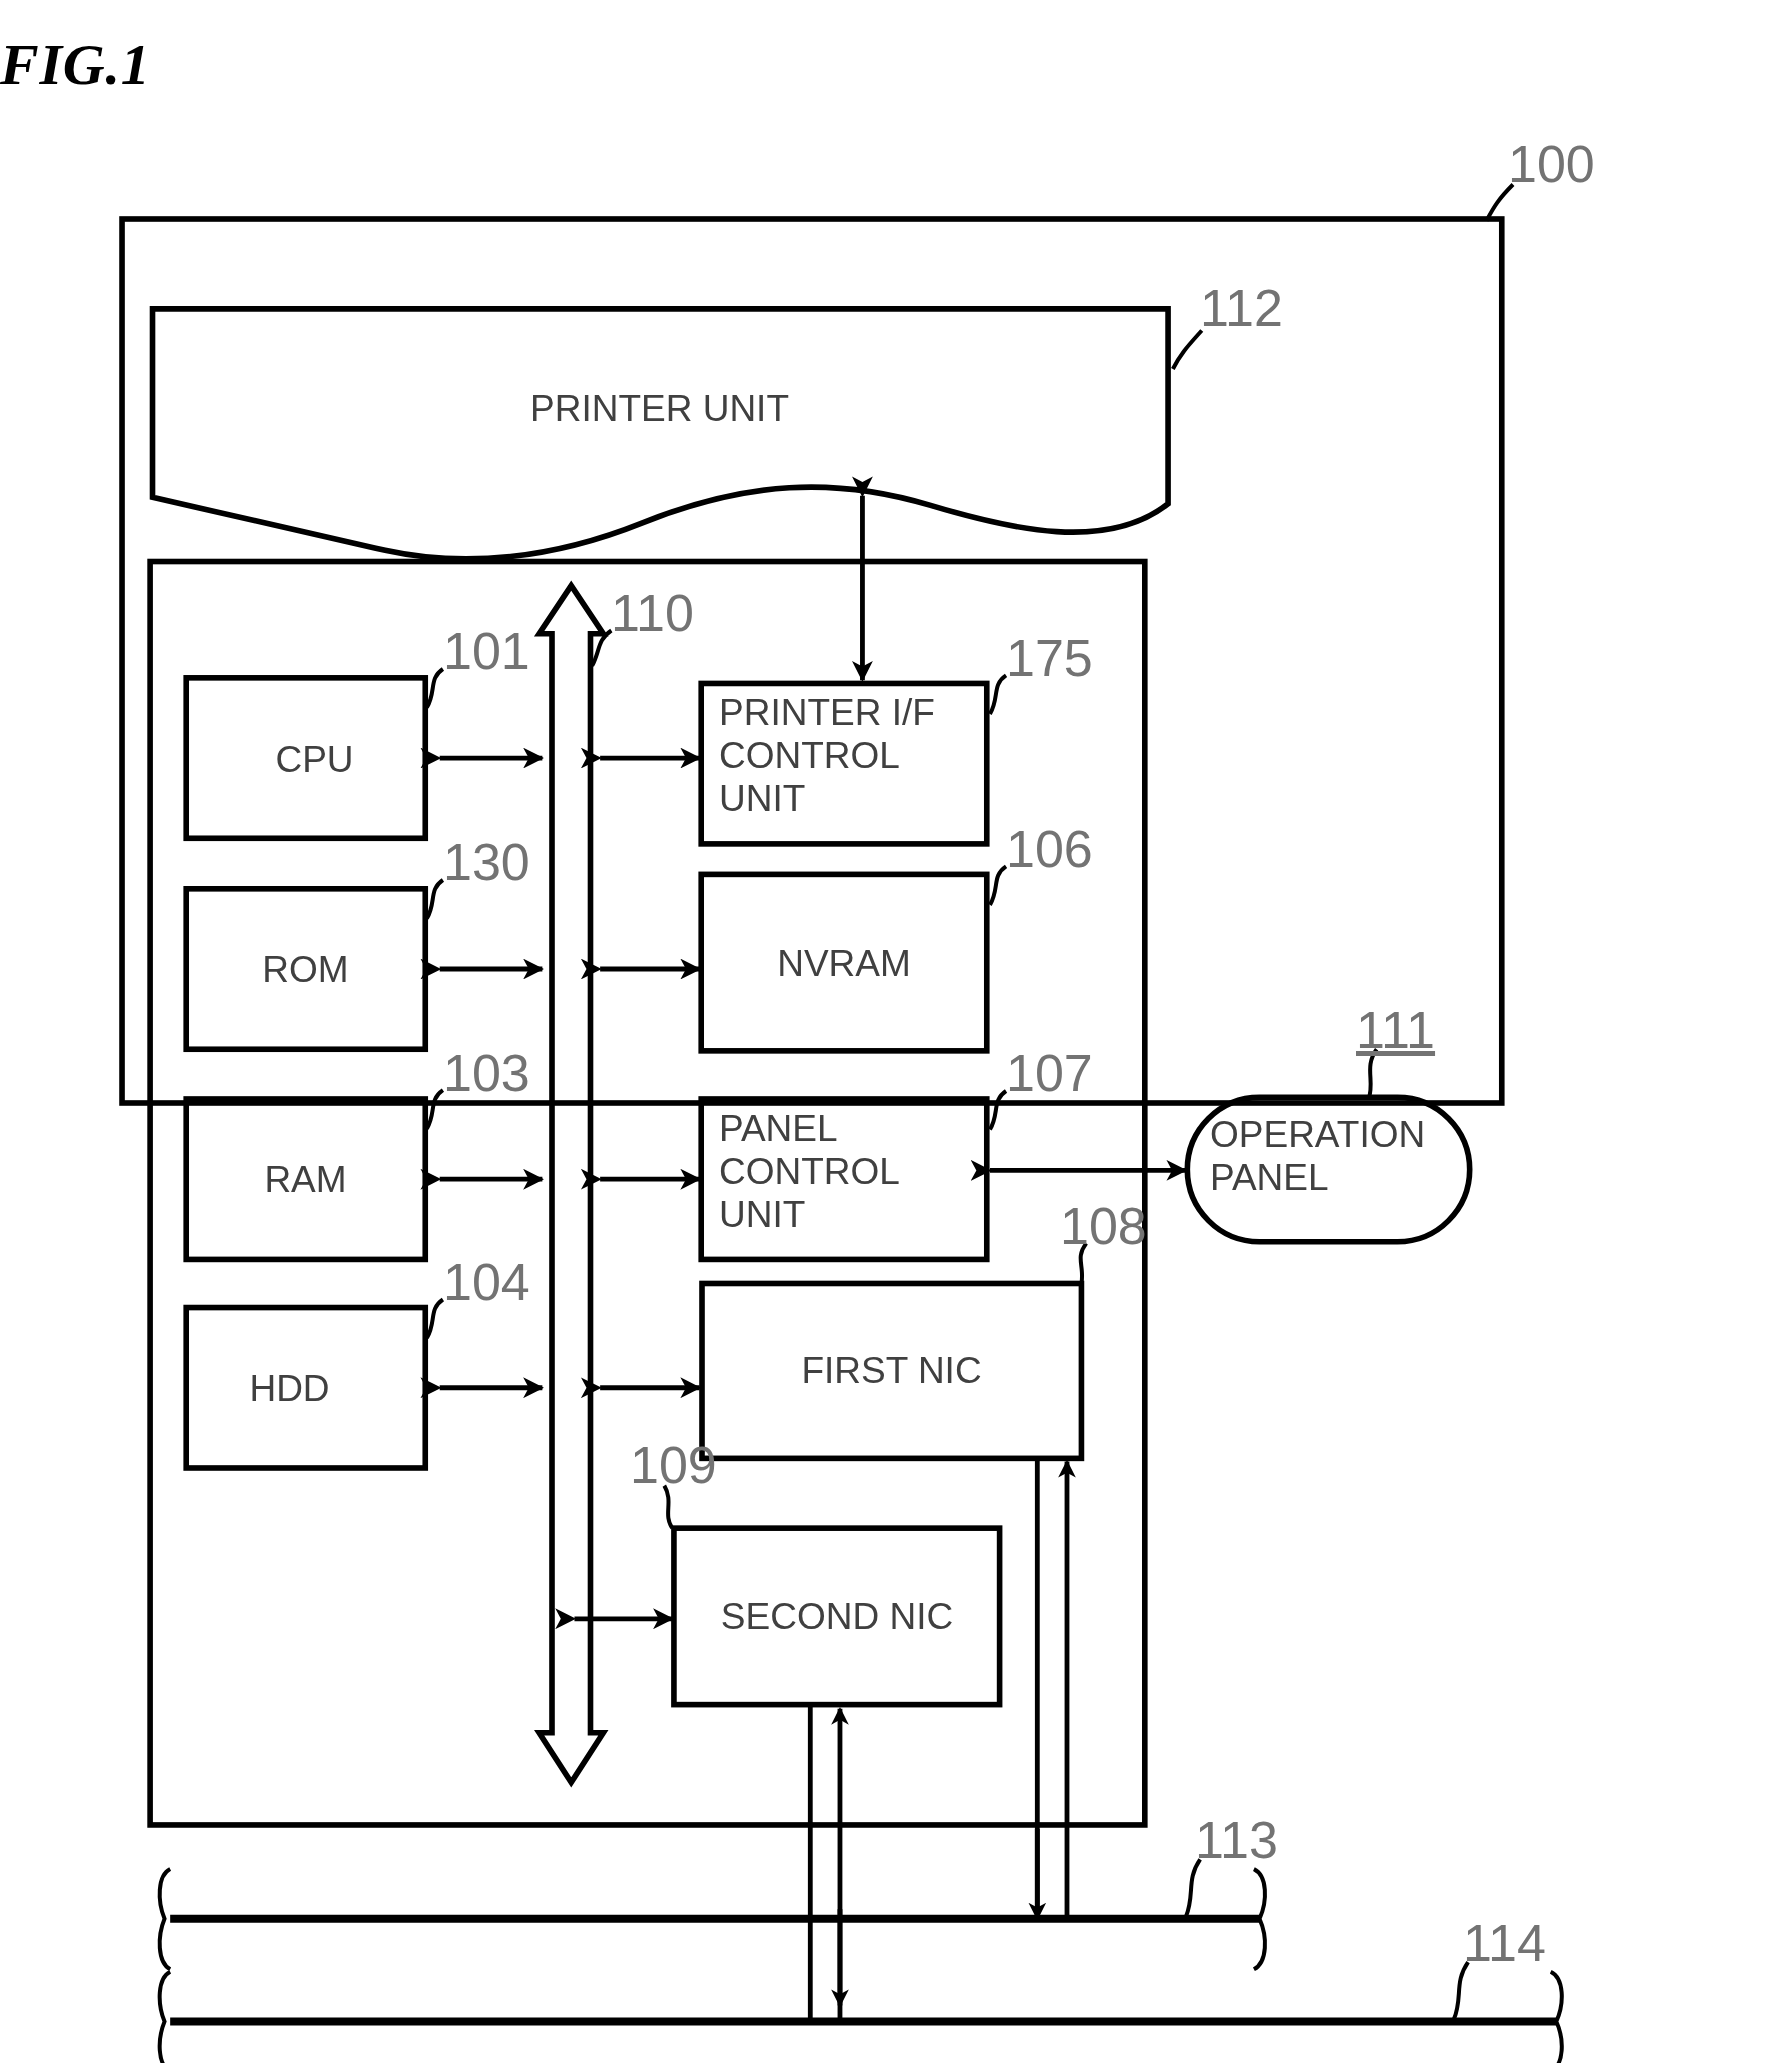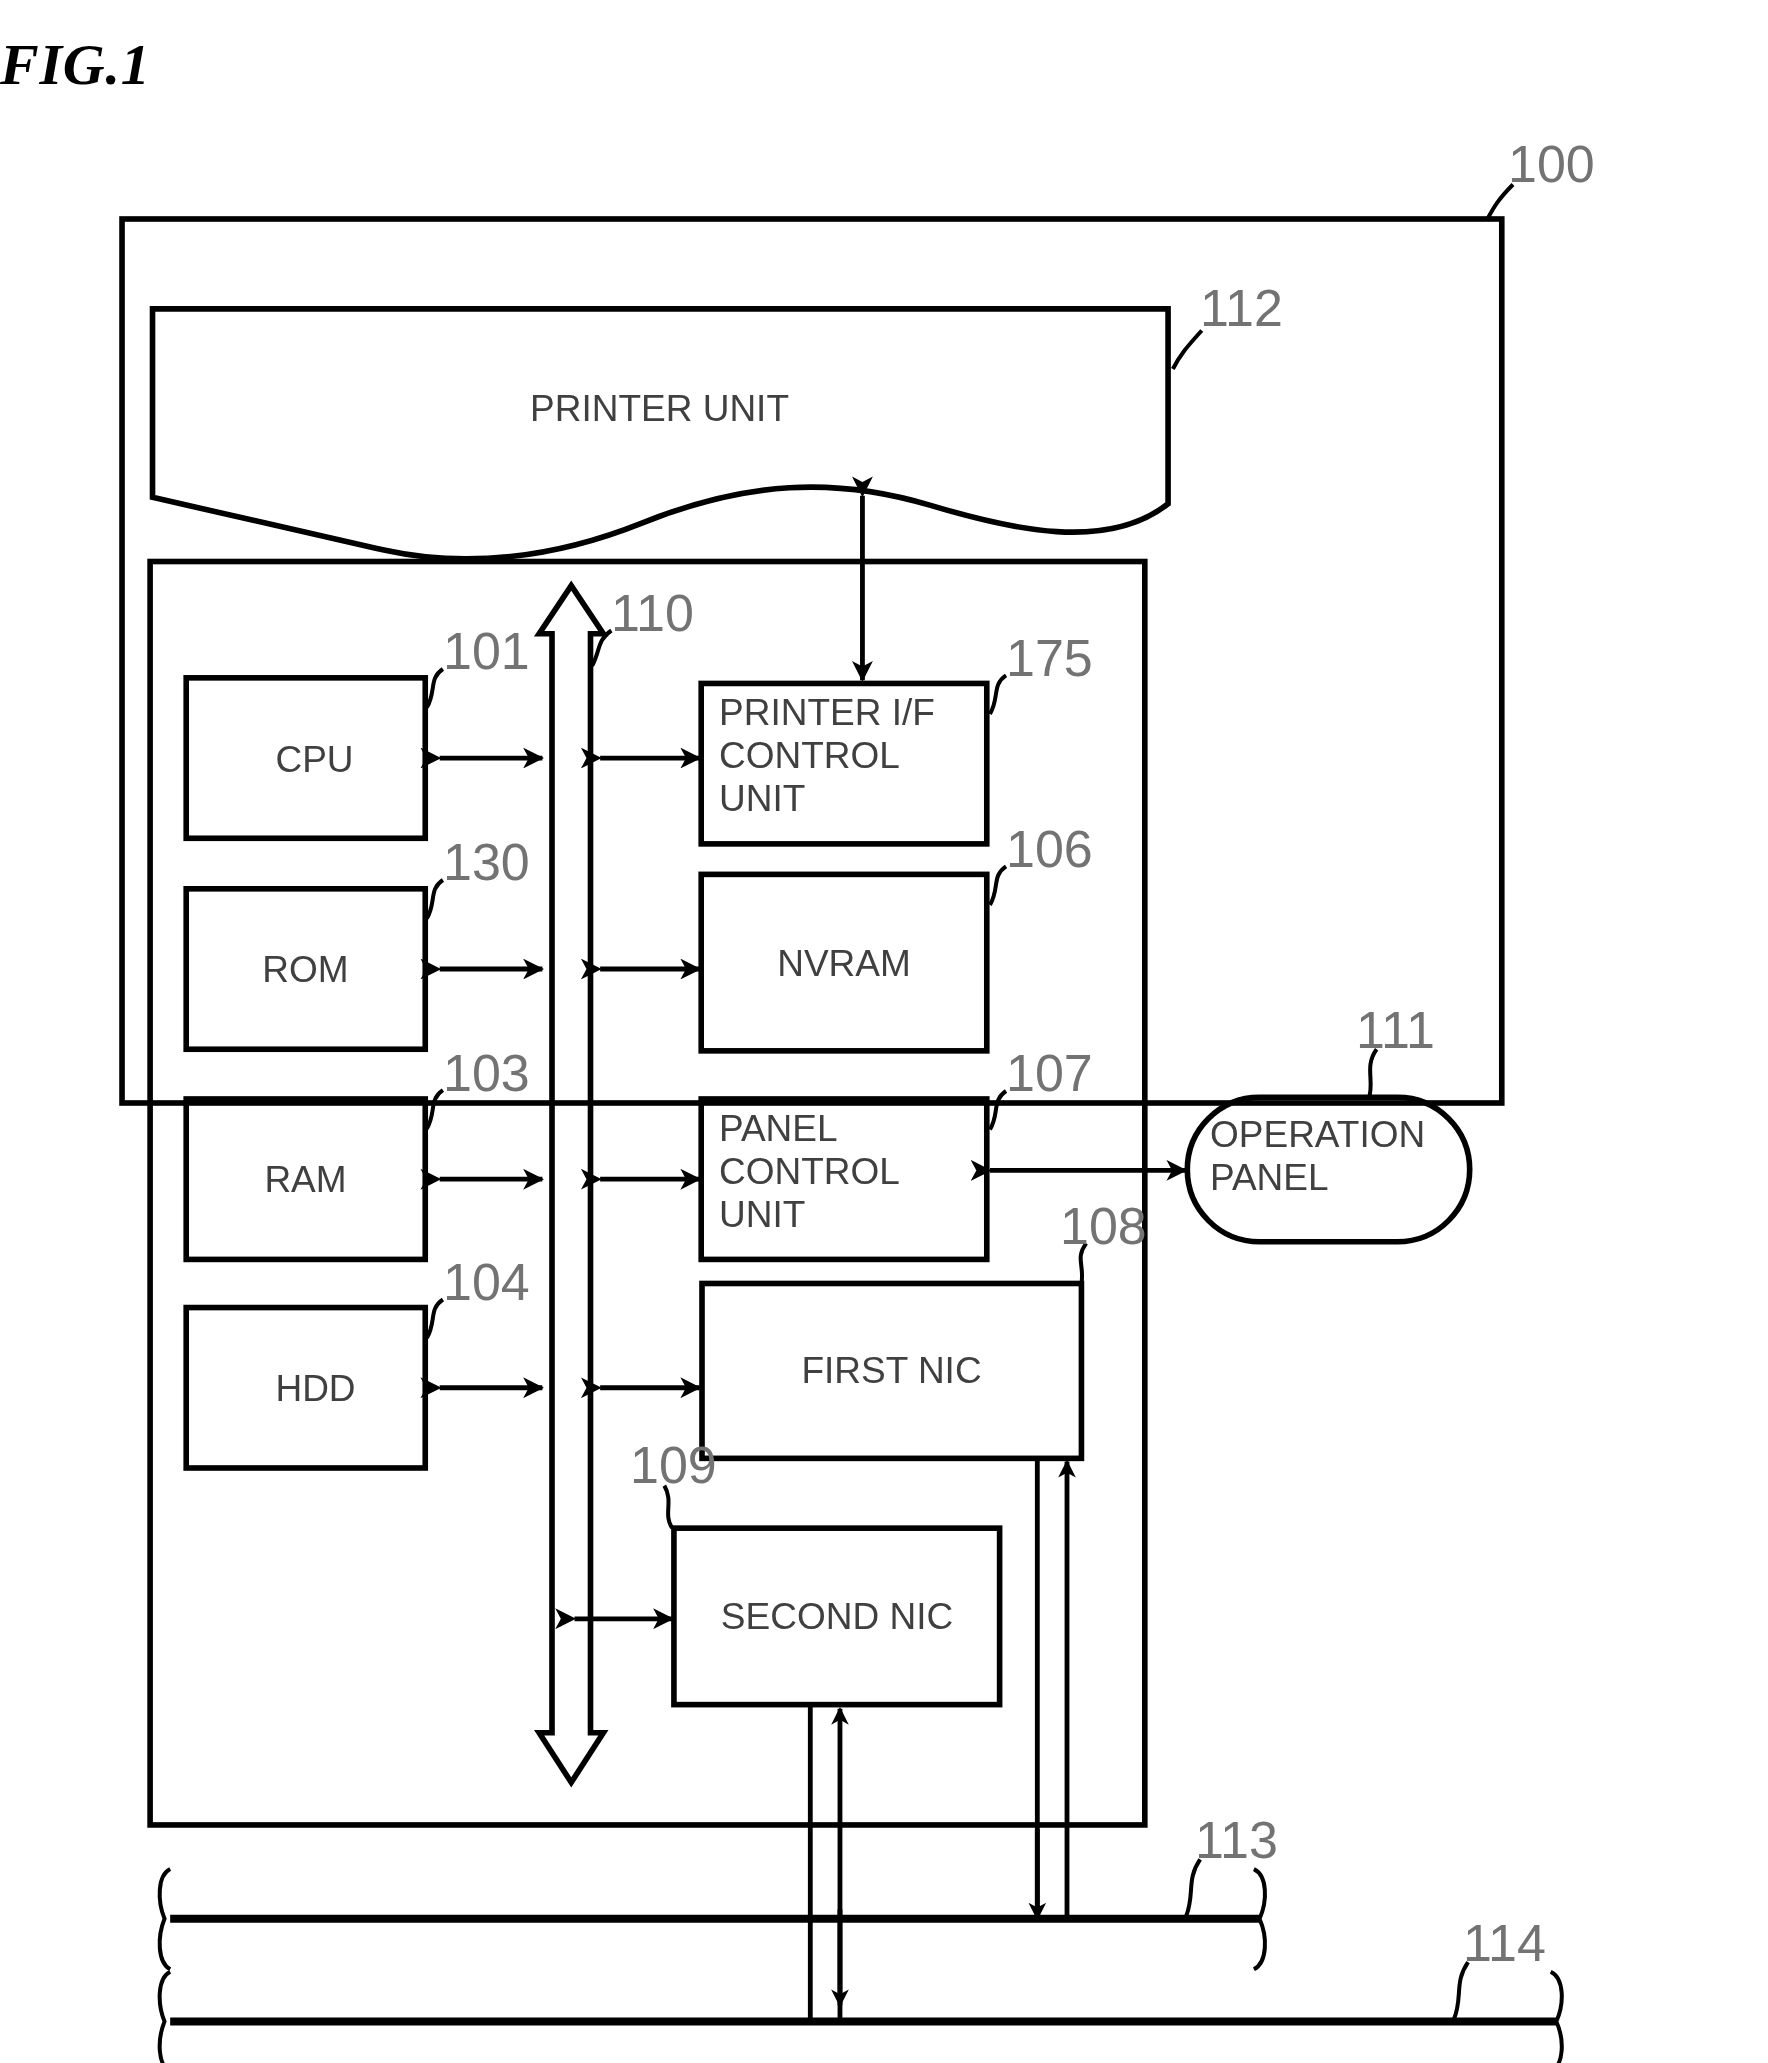--- a/index.html
+++ b/index.html
@@ -142,21 +142,21 @@
     <path d="M1234,1408 C1246,1388 1236,1372 1254,1360" fill="none" stroke="#000" stroke-width="5"></path>
     <path d="M1348,1600 C1352,1578 1340,1568 1354,1550" fill="none" stroke="#000" stroke-width="5"></path>
     <path d="M838,1905 C826,1888 840,1872 828,1852" fill="none" stroke="#000" stroke-width="5"></path>
   </svg>
 
   <div class="blabel bl-center" style="left:152px;top:387px;width:1015px;">PRINTER UNIT</div>
 
   <div class="blabel bl-center" style="left:195px;top:738px;width:239px;">CPU</div>
   <div class="blabel bl-center" style="left:186px;top:948px;width:239px;">ROM</div>
   <div class="blabel bl-center" style="left:186px;top:1158px;width:239px;">RAM</div>
-  <div class="blabel bl-center" style="left:196px;top:1367px;width:239px;">HDD</div>
+  <div class="blabel bl-center" style="left:170px;top:1367px;width:239px;">HDD</div>
 
   <div class="blabel" style="left:719px;top:691px;width:273px;">PRINTER I/F
 CONTROL
 UNIT</div>
   <div class="blabel bl-center" style="left:701px;top:942px;width:286px;">NVRAM</div>
   <div class="blabel" style="left:719px;top:1107px;width:273px;">PANEL
 CONTROL
 UNIT</div>
   <div class="blabel bl-center" style="left:702px;top:1349px;width:379px;">FIRST NIC</div>
   <div class="blabel bl-center" style="left:674px;top:1595px;width:326px;">SECOND NIC</div>
@@ -168,18 +168,18 @@
   <div class="refnum" style="left:611px;top:592px;">110</div>
   <div class="refnum" style="left:443px;top:630px;">101</div>
   <div class="refnum" style="left:443px;top:841px;">130</div>
   <div class="refnum" style="left:443px;top:1052px;">103</div>
   <div class="refnum" style="left:443px;top:1261px;">104</div>
   <div class="refnum" style="left:1006px;top:637px;">175</div>
   <div class="refnum" style="left:1006px;top:828px;">106</div>
   <div class="refnum" style="left:1006px;top:1052px;">107</div>
   <div class="refnum" style="left:1060px;top:1205px;">108</div>
   <div class="refnum" style="left:630px;top:1444px;">109</div>
-  <div class="refnum" style="left:1356px;top:1009px;">111</div>
+  <div class="refnum" style="left:1356px;top:1009px;text-decoration:underline;">111</div>
   <div class="refnum" style="left:1195px;top:1819px;">113</div>
   <div class="refnum" style="left:1463px;top:1922px;">114</div>
 
 </div>
 
 
 </body></html>

